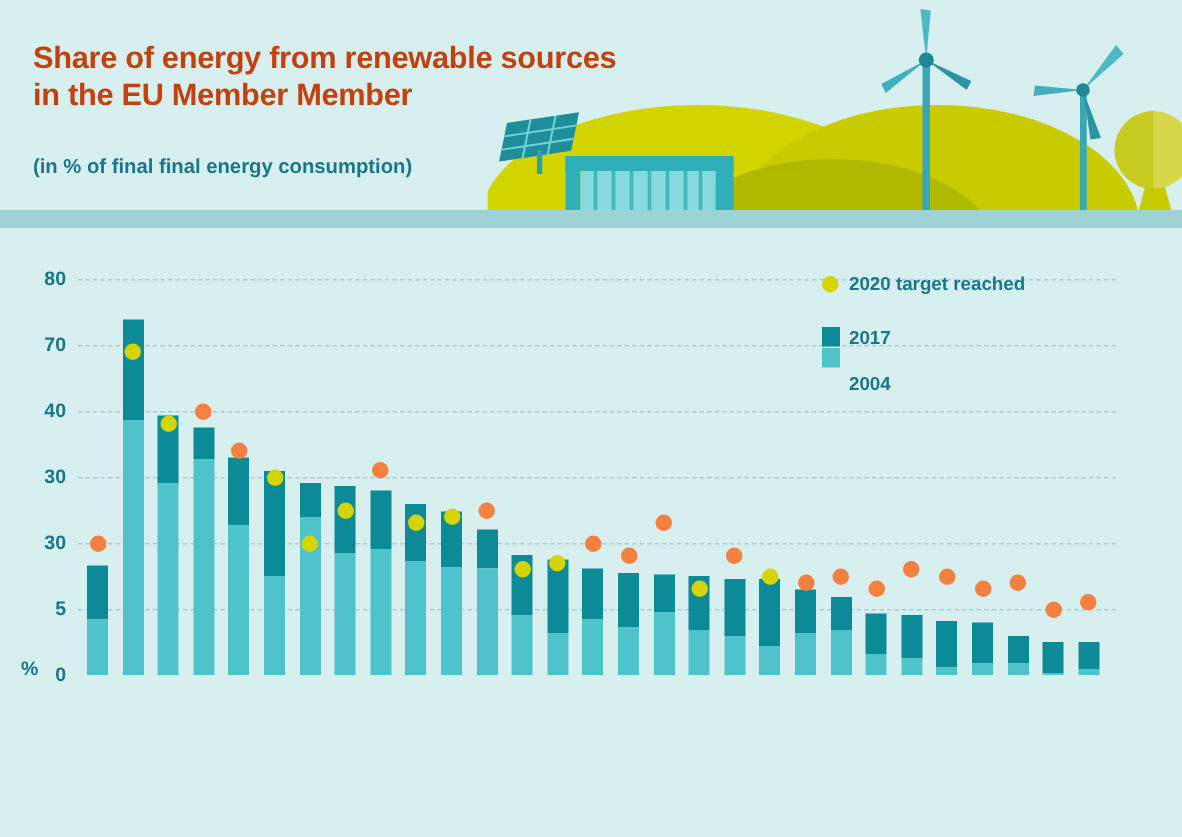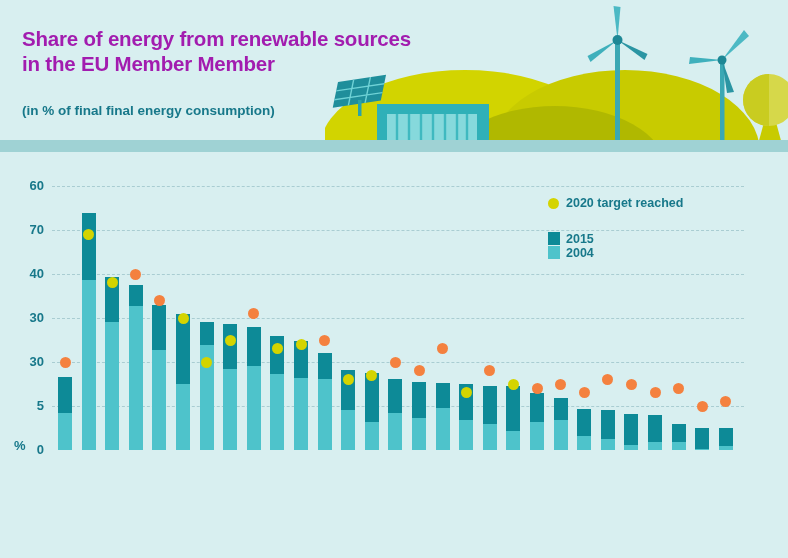--- a/index.html
+++ b/index.html
@@ -9,21 +9,21 @@
     background:#d8eff0;
     position:relative;
   }
   #root{position:relative;width:788px;height:558px;background:#d8eff0;}
 
   
   .header{position:absolute;left:0;top:0;width:788px;height:152px;background:#d8eff0;overflow:hidden;}
   .header-art{position:absolute;left:325px;top:0;width:463px;height:152px;overflow:hidden;}
   .title{
     position:absolute;left:22px;top:26px;width:430px;
-    color:#a21caf;font-weight:bold;font-size:20.5px;line-height:25px;
+    color:#c2410c;font-weight:bold;font-size:20.5px;line-height:25px;
     letter-spacing:-0.2px;
   }
   .subtitle{
     position:absolute;left:22px;top:103px;width:400px;
     color:#17788a;font-weight:bold;font-size:13.5px;
   }
   .header-strip{position:absolute;left:0;top:140px;width:788px;height:12px;background:#9fd2d4;}
 
   
   .chart{position:absolute;left:0;top:152px;width:788px;height:406px;background:#d8eff0;}
@@ -33,21 +33,21 @@
 
   .bar-col{position:absolute;bottom:0;width:14px;}
   .seg2004{position:absolute;bottom:0;width:14px;background:#4ec3cb;}
   .seg2015{position:absolute;width:14px;background:#0d8a97;}
   .dot{position:absolute;width:11px;height:11px;border-radius:50%;}
   .dot-target{background:#f4813f;}
   .dot-reached{background:#d4d400;}
 
   
   .legend{position:absolute;left:548px;top:30px;width:210px;}
-  .lg-row{position:relative;height:15px;margin-bottom:1px;margin-top:14px;}
+  .lg-row{position:relative;height:15px;margin-bottom:1px;}
   .lg-dot{position:absolute;left:0;top:2px;width:11px;height:11px;border-radius:50%;}
   .lg-sq{position:absolute;left:0;width:12px;height:13px;}
   .lg-txt{position:absolute;left:18px;top:0px;color:#17788a;font-weight:bold;font-size:12.5px;white-space:nowrap;}
 
   
   .footer{position:absolute;left:0;top:512px;width:788px;height:46px;background:#d8eff0;}
 </style>
 </head>
 <body>
 
@@ -135,21 +135,21 @@
         <div class="gridline" style="top: 78px; left: 52px; width: 692px;"></div>
         <div class="gridline" style="top: 34px; left: 52px; width: 692px;"></div>
       </div>
     <div id="yticks">
         <div class="ytick" style="top: 290px; left: 4px; width: 40px; right: auto;">0</div>
         <div class="ytick" style="top: 246px; left: 4px; width: 40px; right: auto;">5</div>
         <div class="ytick" style="top: 202px; left: 4px; width: 40px; right: auto;">30</div>
         <div class="ytick" style="top: 158px; left: 4px; width: 40px; right: auto;">30</div>
         <div class="ytick" style="top: 114px; left: 4px; width: 40px; right: auto;">40</div>
         <div class="ytick" style="top: 70px; left: 4px; width: 40px; right: auto;">70</div>
-        <div class="ytick" style="top: 26px; left: 4px; width: 40px; right: auto;">60</div>
+        <div class="ytick" style="top: 26px; left: 4px; width: 40px; right: auto;">80</div>
       </div>
     <div class="ylabel">%</div>
 
     <div id="bars">
         <div class="bar-col" title="European Union" style="left: 58px; top: 224.52px; height: 73.48px;">
           <div class="seg2015" style="top: 0px; height: 36.08px; background: rgb(13, 138, 151);"></div>
           <div class="seg2004" style="height: 37.4px; background: rgb(78, 195, 203);"></div>
         </div>
         <div class="dot dot-target" title="European Union target 20%" style="left: 59.5px; top: 204.5px;"></div>
         <div class="bar-col" title="Sweden" style="left: 81.6px; top: 60.84px; height: 237.16px;">
@@ -296,25 +296,25 @@
     <div id="flags"></div>
     <div id="labels"></div>
 
     <div class="legend">
       <div class="lg-row">
         <span class="lg-dot dot-reached"></span>
         <span class="lg-txt">2020 target reached</span>
       </div>
       <div class="lg-row" style="height:17px;margin-top:20px;">
         <span class="lg-sq" style="background:#0d8a97;top:1px;"></span>
-        <span class="lg-txt" style="top:1px;">2015</span>
+        <span class="lg-txt" style="top:1px;">2017</span>
       </div>
       <div class="lg-row" style="height:17px;margin-top:-4px;">
         <span class="lg-sq" style="background:#4ec3cb;top:1px;"></span>
-        <span class="lg-txt" style="top:1px;">2004</span>
+        <span class="lg-txt" style="top:18px;">2004</span>
       </div>
     </div>
   </div>
 
   <div class="footer">
     
     
   </div>
 
 </div>

